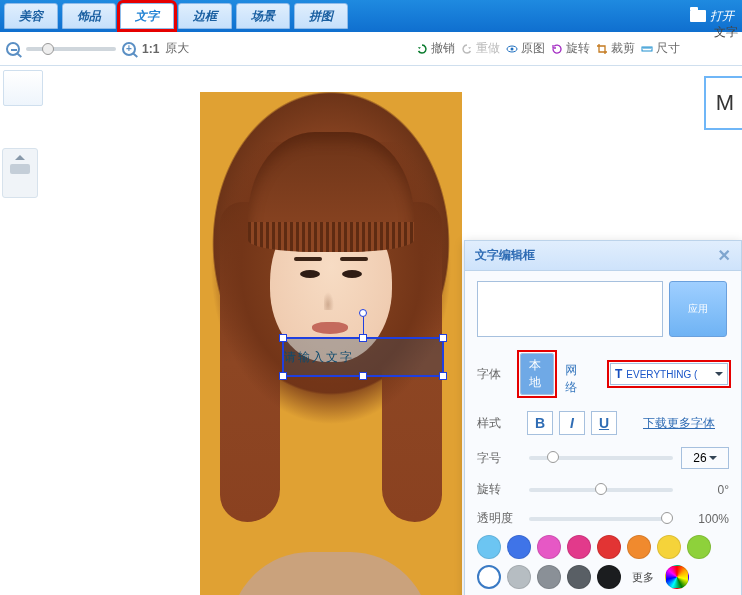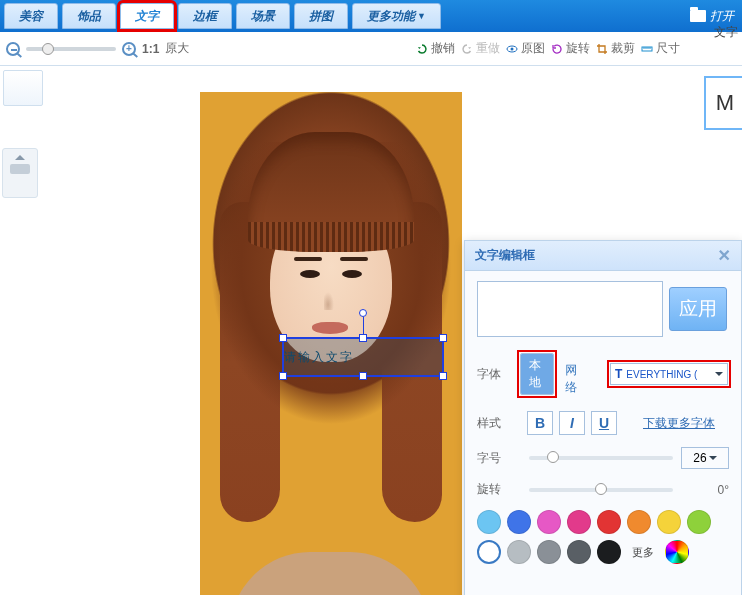--- a/index.html
+++ b/index.html
@@ -68,21 +68,21 @@
   .rot-handle{ position:absolute; left:calc(50% - 4px); top:-30px; width:8px; height:8px; border-radius:50%; border:1px solid #1f3fe0; background:#fff;}
   .right-label { text-align:center; color:#444; margin-top: -24px; position:absolute; right:4px; top:0px;}
   .swatch-active { position:absolute; right:-4px; top:10px; width:42px; height:54px; border:2px solid #6fb6f7; background:#fff; display:flex; align-items:center; justify-content:center; font-size:22px; color:#333;}
 
   .panel { position:absolute; left:464px; top:174px; width:278px; height:420px; background:#f9fbfe; border:1px solid #bcd3ea; box-shadow:0 2px 10px rgba(0,0,0,0.15);}
   .panel-title { height:30px; background: linear-gradient(#e1eefd,#cee3fb); color:#2f6cb4; font-weight:bold; padding:0 10px; display:flex; align-items:center; border-bottom:1px solid #bcd3ea;}
   .panel-close { margin-left:auto; color:#7fa6cf; font-size:16px; cursor:pointer;}
   .panel-body { padding:10px 12px; }
   .row { display:flex; align-items:center; margin-bottom:12px; gap:6px;}
   .textarea { width:186px; height:56px; border:1px solid #a6c0de; background:#fff; resize:none; padding:4px;}
-  .apply-btn { width:58px; height:44px; background: linear-gradient(#9fcfff,#6fb3f4); border:1px solid #6aa0dd; border-radius:3px; color:#fff; font-size:19px; display:flex; align-items:center; justify-content:center; cursor:pointer;font-family:Liberation Mono, monospace;}
+  .apply-btn { width:58px; height:56px; background: linear-gradient(#9fcfff,#6fb3f4); border:1px solid #6aa0dd; border-radius:3px; color:#fff; font-size:10px; display:flex; align-items:center; justify-content:center; cursor:pointer;font-family:Liberation Mono, monospace;}
   .label { color:#666; width:44px;}
   .seg { display:inline-flex; border:1px solid #a6c0de; border-radius:2px; overflow:hidden;}
   .seg span { padding:3px 8px; cursor:pointer; background:#fff; color:#3878be;}
   .seg span.on { background:#6fa9e6; color:#fff;}
   .font-box { outline:2px solid #e60000; padding:1px;}
   .font-select { width:118px; height:22px; border:1px solid #a6c0de; display:flex; align-items:center; padding:0 4px; gap:4px; background:#fff; cursor:pointer;}
   .font-select .t { color:#154dbf; font-weight:bold;}
   .font-select .name { color:#1a55c8; font-size:10px; letter-spacing:0; white-space:nowrap; overflow:hidden;}
   .font-select .arrow { margin-left:auto; border-top:4px solid #345; border-left:4px solid transparent; border-right:4px solid transparent;}
   .font-hl { outline:2px solid #e60000; padding:1px;}
@@ -103,24 +103,20 @@
 </head>
 <body>
 
 <div class="topbar">
   <div class="tab">美容</div>
   <div class="tab">饰品</div>
   <div class="tab active tab-highlight">文字</div>
   <div class="tab">边框</div>
   <div class="tab">场景</div>
   <div class="tab">拼图</div>
-  <div class="tab">
-    <span>更多功能</span>
-    <span class="more-arrow">▼</span>
-  </div>
   <div class="open-btn">
     <span class="folder-icon"></span>
     <span>打开</span>
   </div>
 </div>
 
 <div class="toolbar">
   <span class="zoom-icon minus"></span>
   <span class="slider"></span>
   <span class="zoom-icon plus"></span>
@@ -256,20 +252,27 @@
           <span>26</span>
           <span class="arrow"></span>
         </span>
       </div>
       <div class="slider-row" style="margin-bottom:12px">
         <span class="lbl">旋转</span>
         <span class="track">
             <span class="knob" style="left:calc(50% - 6px)"></span>
           </span>
         <span class="val-right">0°</span>
+      </div>
+      <div class="slider-row" style="margin-bottom:8px">
+        <span class="lbl">透明度</span>
+        <span class="track">
+            <span class="knob" style="left:calc(100% - 12px)"></span>
+          </span>
+        <span class="val-right">100%</span>
       </div>
       <div class="palette">
         <span class="swatch" style="background:#6cc5f2"></span>
         <span class="swatch" style="background:#3f74e8"></span>
         <span class="swatch" style="background:#e658c5"></span>
         <span class="swatch" style="background:#e23a8b"></span>
         <span class="swatch" style="background:#e23434"></span>
         <span class="swatch" style="background:#f08a2e"></span>
         <span class="swatch" style="background:#f5d33a"></span>
         <span class="swatch" style="background:#8ed13b"></span>

